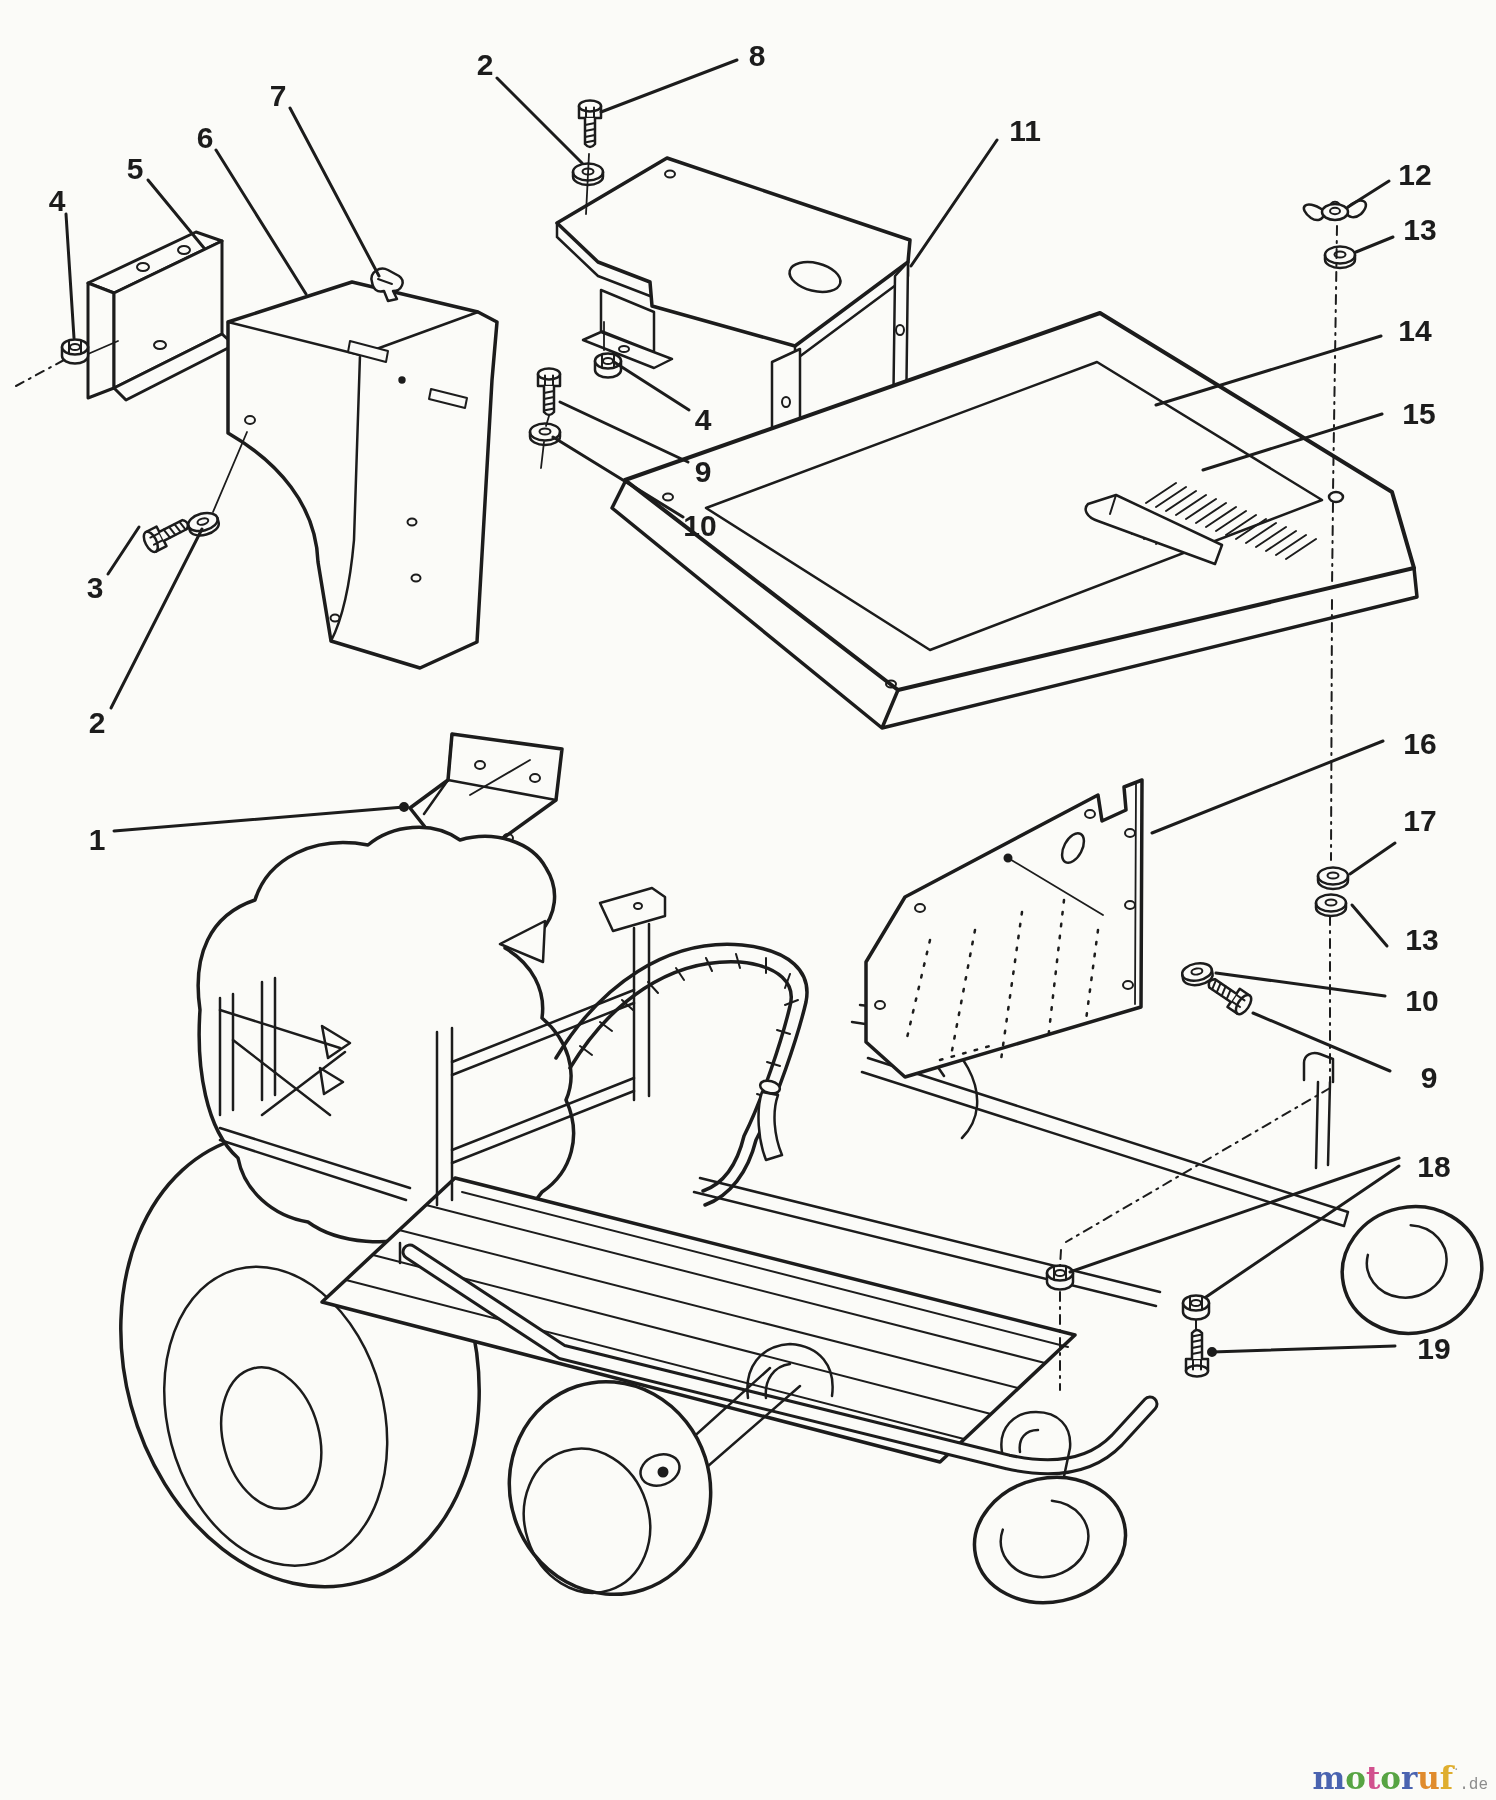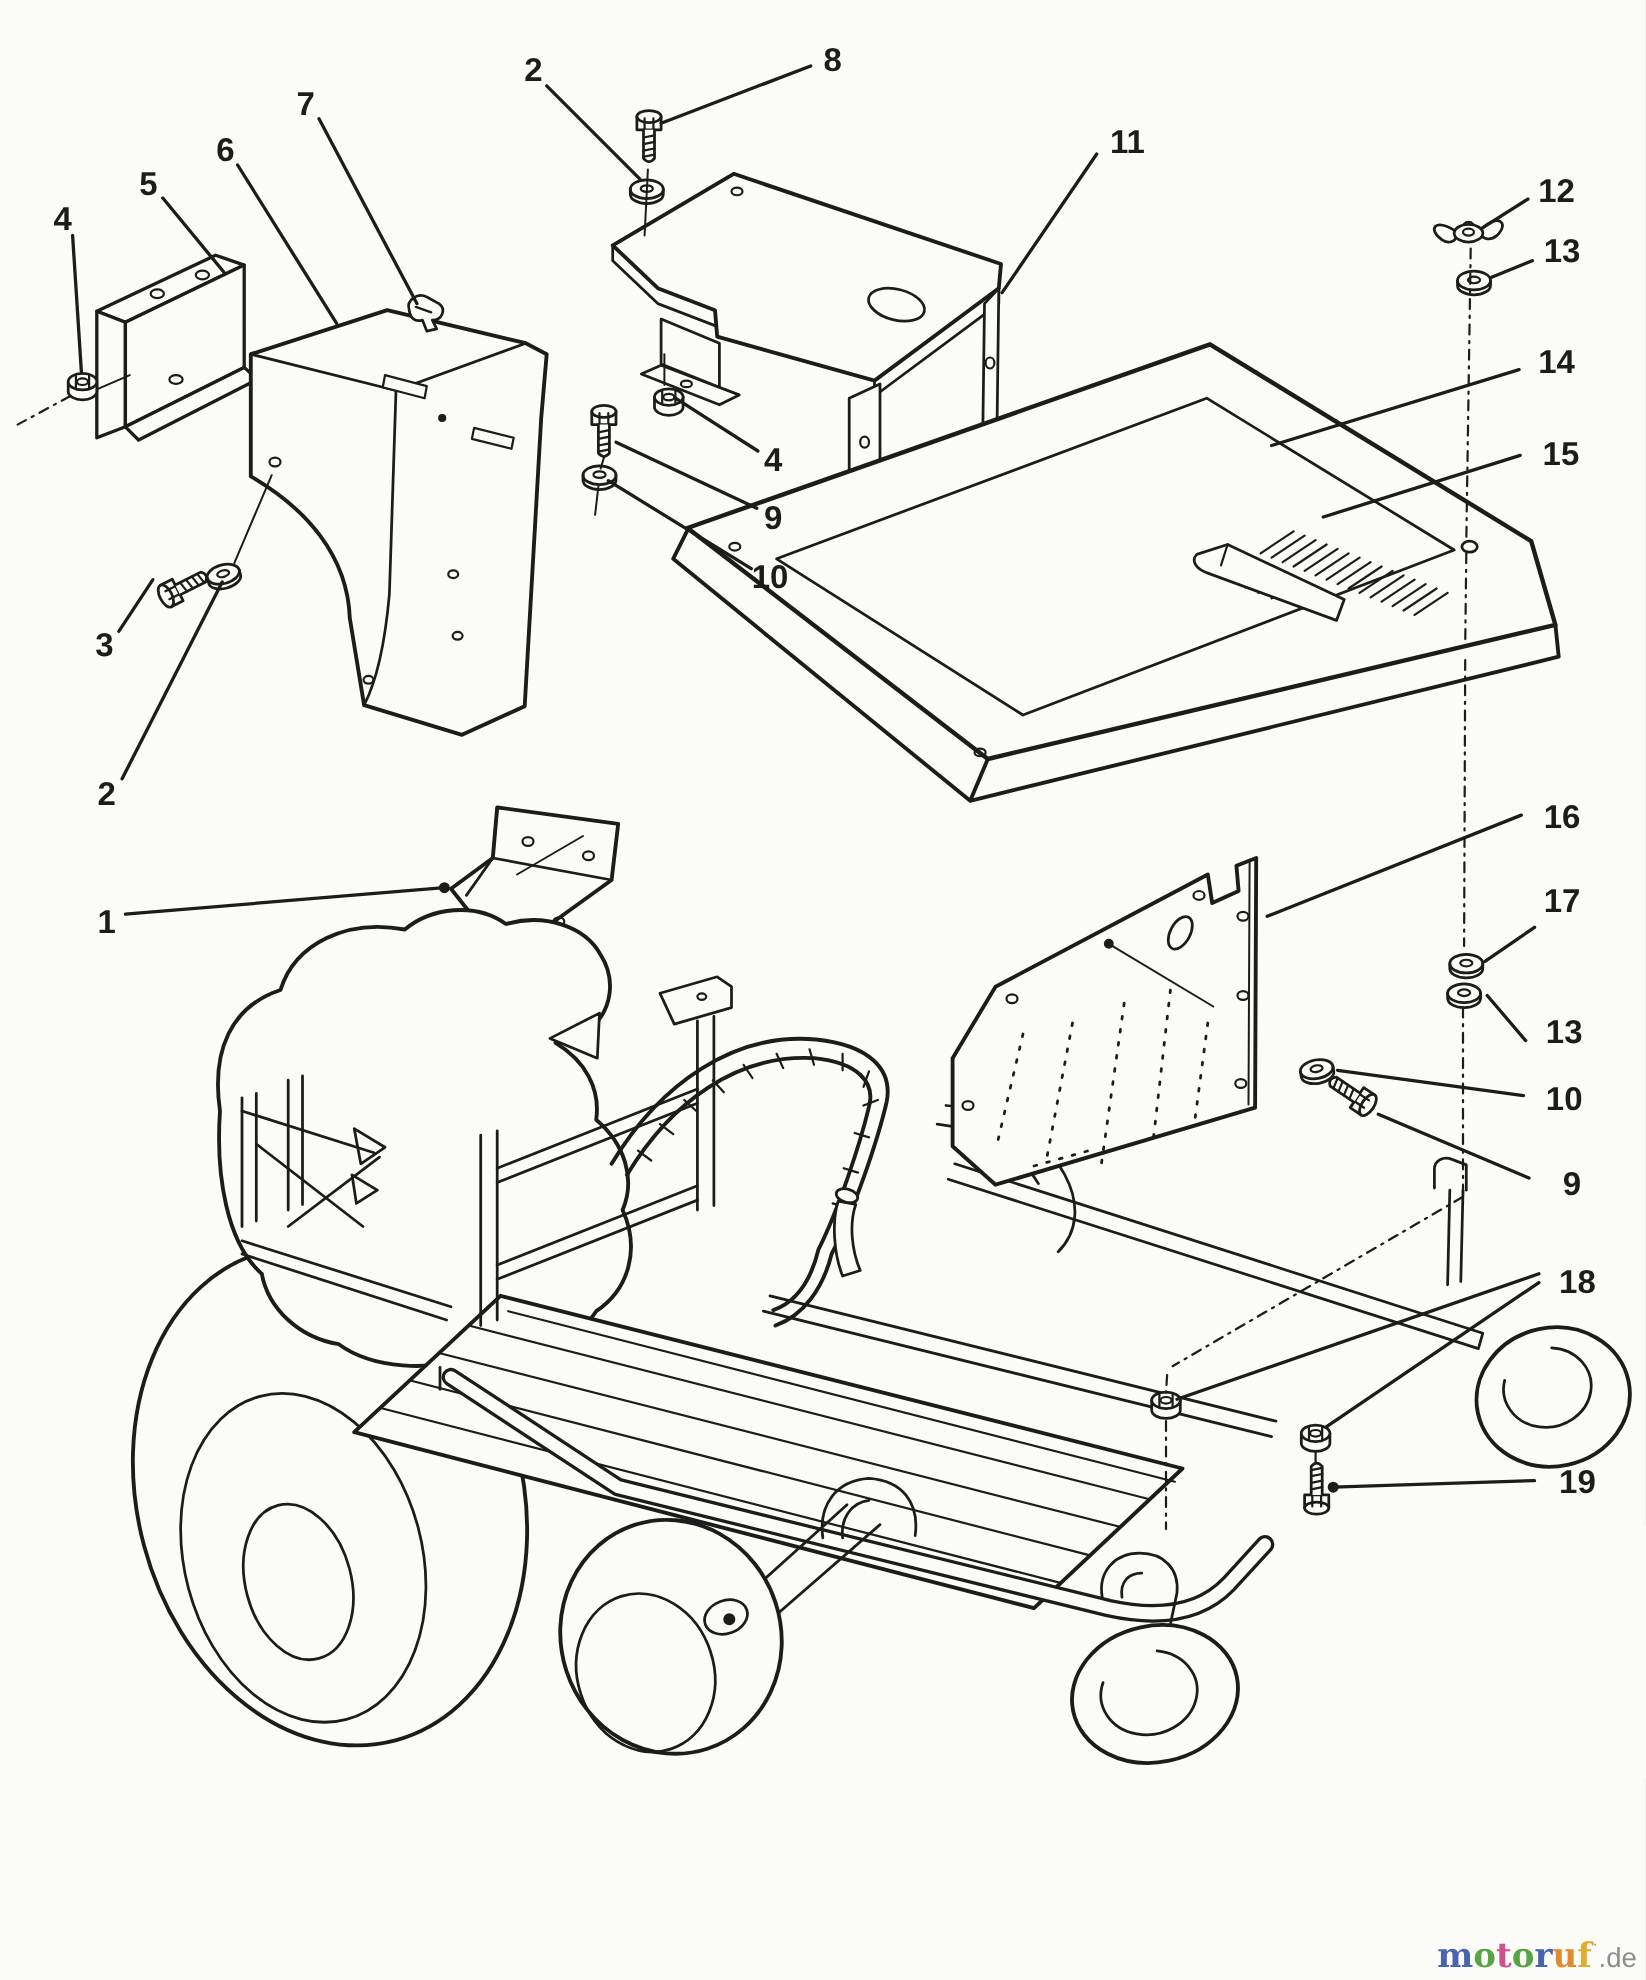--- a/index.html
+++ b/index.html
@@ -26,22 +26,22 @@
     stroke:none; fill:var(--ink);
     font-family:"Liberation Sans", sans-serif; font-weight:700;
   }
   .watermark {
     position:absolute; right:8px; bottom:6px;
     font-family:"DejaVu Serif","Liberation Serif", serif;
     font-weight:700; font-size:31px; letter-spacing:0px; line-height:1;
     user-select:none;
   }
   .watermark .suffix {
-    font-size:25px; font-weight:400;
-    font-family:Liberation Sans, sans-serif;
+    font-size:16px; font-weight:400;
+    font-family:Liberation Mono, monospace;
   }
   .watermark .tick { font-size:12px; vertical-align:super; }
 </style>
 </head>
 <body>
 
 <div class="page">
 
 <svg id="diagram" viewBox="0 0 1496 1800">
   <defs>

